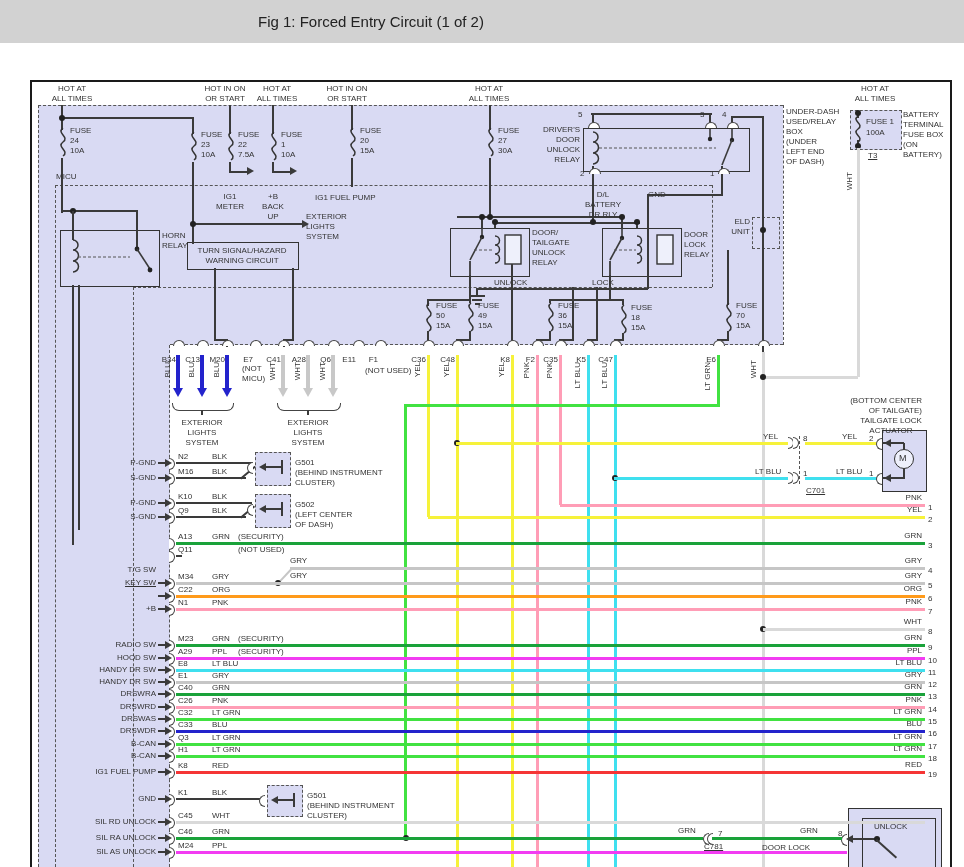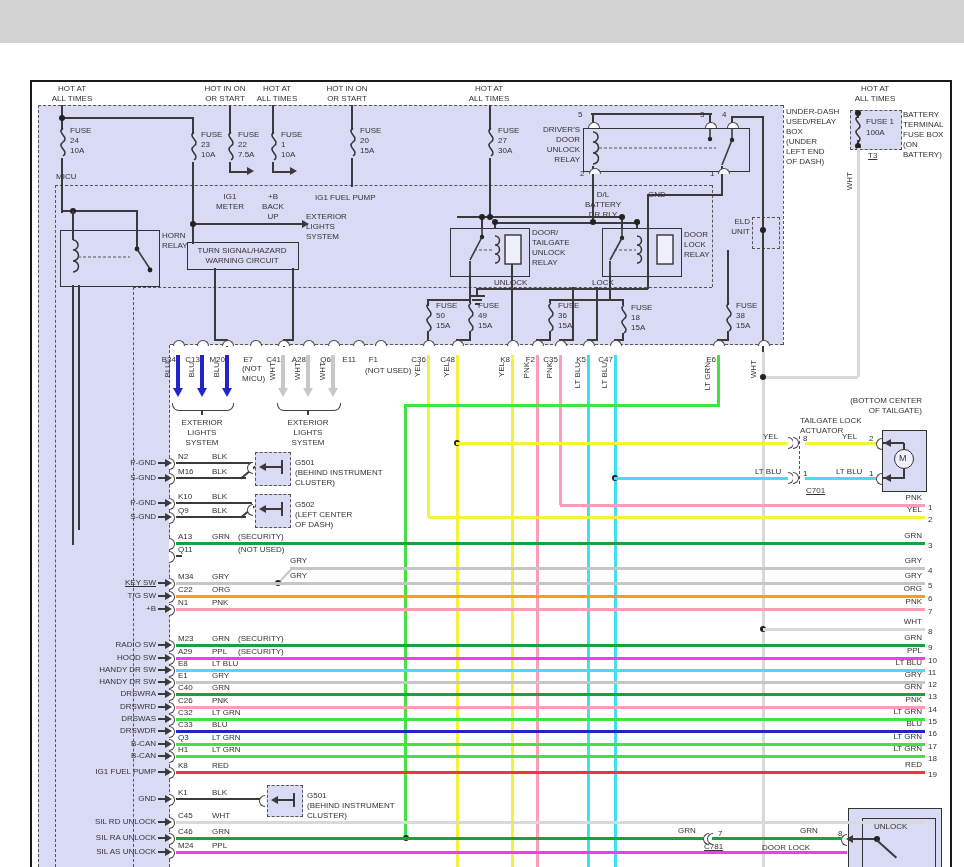--- a/index.html
+++ b/index.html
@@ -15,20 +15,21 @@
   .box{position:absolute;border:1.5px solid #333;}
   .dbox{position:absolute;border:1.2px dashed #555;}
   .brace{position:absolute;height:7px;border:1.2px solid #444;border-top:none;border-radius:0 0 7px 7px;}
   svg{position:absolute;overflow:visible;}
 </style>
 </head>
 <body>
 
 <div id="stage">
   <div class="abs" id="titlebar" style="left: 0px; top: 0px; width: 964px; height: 43px; background: rgb(210, 210, 210);"></div>
+  <div class="abs" style="left:258px;top:13px;font-size:15px;color:#222;">Fig 1: Forced Entry Circuit (1 of 2)</div>
   <div class="abs" style="left:30px;top:80px;width:918px;height:810px;border:2px solid #1a1a1a;"></div>
   <div id="dg" class="abs" style="left:0;top:0;width:964px;height:867px;">
       <div class="abs" style="left: 38px; top: 105px; width: 745px; height: 240px; background: rgb(217, 218, 243);"></div>
       <div class="abs" style="left: 38px; top: 345px; width: 132px; height: 522px; background: rgb(217, 218, 243);"></div>
       <div class="w" style="left: 38px; top: 105px; width: 745px; height: 0px; border-top: 1.2px dashed rgb(85, 85, 85);"></div>
       <div class="w" style="left: 38px; top: 105px; width: 0px; height: 762px; border-left: 1.2px dashed rgb(85, 85, 85);"></div>
       <div class="w" style="left: 783px; top: 105px; width: 0px; height: 240px; border-left: 1.2px dashed rgb(85, 85, 85);"></div>
       <div class="w" style="left: 55px; top: 185px; width: 657px; height: 0px; border-top: 1.2px dashed rgb(85, 85, 85);"></div>
       <div class="w" style="left: 712px; top: 185px; width: 0px; height: 102px; border-left: 1.2px dashed rgb(85, 85, 85);"></div>
       <div class="w" style="left: 133px; top: 287px; width: 579px; height: 0px; border-top: 1.2px dashed rgb(85, 85, 85);"></div>
@@ -290,21 +291,21 @@
       <div class="t" style="left: 178px; top: 545px;">Q11</div>
       <div class="t" style="left: 238px; top: 545px;">(NOT USED)</div>
       <div class="bmpR" style="left: 169px; top: 578px;"></div>
       <div class="t" style="left: 40px; top: 578px; width: 116px; text-align: right; text-decoration: underline;">KEY SW</div>
       <div class="w" style="left: 158px; top: 582px; width: 8px; height: 1.5px; background: rgb(58, 58, 58);"></div>
       <div class="tri" style="left: 165px; top: 579px; border-left: 7px solid rgb(58, 58, 58); border-top: 4px solid transparent; border-bottom: 4px solid transparent;"></div>
       <div class="w" style="left: 176px; top: 582px; width: 749px; height: 3px; background: rgb(198, 198, 198);"></div>
       <div class="t" style="left: 178px; top: 572px;">M34</div>
       <div class="t" style="left: 212px; top: 572px;">GRY</div>
       <div class="bmpR" style="left: 169px; top: 591px;"></div>
-      <div class="t" style="left: 40px; top: 591px; width: 116px; text-align: right;">T/G SW</div>
+      <div class="t" style="left: 40px; top: 565px; width: 116px; text-align: right;">T/G SW</div>
       <div class="w" style="left: 158px; top: 595px; width: 8px; height: 1.5px; background: rgb(58, 58, 58);"></div>
       <div class="tri" style="left: 165px; top: 592px; border-left: 7px solid rgb(58, 58, 58); border-top: 4px solid transparent; border-bottom: 4px solid transparent;"></div>
       <div class="w" style="left: 176px; top: 595px; width: 749px; height: 3px; background: rgb(255, 154, 26);"></div>
       <div class="t" style="left: 178px; top: 585px;">C22</div>
       <div class="t" style="left: 212px; top: 585px;">ORG</div>
       <div class="bmpR" style="left: 169px; top: 604px;"></div>
       <div class="t" style="left: 40px; top: 604px; width: 116px; text-align: right;">+B</div>
       <div class="w" style="left: 158px; top: 608px; width: 8px; height: 1.5px; background: rgb(58, 58, 58);"></div>
       <div class="tri" style="left: 165px; top: 605px; border-left: 7px solid rgb(58, 58, 58); border-top: 4px solid transparent; border-bottom: 4px solid transparent;"></div>
       <div class="w" style="left: 176px; top: 608px; width: 749px; height: 3px; background: rgb(255, 157, 182);"></div>
@@ -516,21 +517,21 @@
       <svg width="10" height="28" style="left: 619px; top: 305px;">
         <path d="M5,0 C-2,5 12,9 5,14 C-2,19 12,23 5,28" fill="none" stroke="#333" stroke-width="1.5"></path>
       </svg>
       <div class="t" style="left: 631px; top: 303px;">FUSE</div>
       <div class="t" style="left: 631px; top: 313px;">18</div>
       <div class="t" style="left: 631px; top: 323px;">15A</div>
       <svg width="10" height="28" style="left: 724px; top: 303px;">
         <path d="M5,0 C-2,5 12,9 5,14 C-2,19 12,23 5,28" fill="none" stroke="#333" stroke-width="1.5"></path>
       </svg>
       <div class="t" style="left: 736px; top: 301px;">FUSE</div>
-      <div class="t" style="left: 736px; top: 311px;">38</div>
+      <div class="t" style="left: 736px; top: 311px;">70</div>
       <div class="t" style="left: 736px; top: 321px;">15A</div>
       <svg width="10" height="26" style="left: 853px; top: 116px;">
         <path d="M5,0 C-2,5 12,8 5,13 C-2,18 12,21 5,26" fill="none" stroke="#333" stroke-width="1.5"></path>
       </svg>
       <div class="t" style="left: 866px; top: 117px;">FUSE 1</div>
       <div class="t" style="left: 866px; top: 128px;">100A</div>
       <div class="t" style="left: 868px; top: 151px; text-decoration: underline;">T3</div>
       <div class="t" style="left: 903px; top: 110px;">BATTERY
 TERMINAL
 FUSE BOX
@@ -645,21 +646,21 @@
 OF DASH)</div>
       <div class="tri" style="left: 271px; top: 796px; border-right: 7px solid rgb(58, 58, 58); border-top: 4px solid transparent; border-bottom: 4px solid transparent;"></div>
       <div class="w" style="left: 277px; top: 799px; width: 16px; height: 2px; background: rgb(58, 58, 58);"></div>
       <div class="w" style="left: 293px; top: 793px; width: 2px; height: 14px; background: rgb(58, 58, 58);"></div>
       <div class="bmpL" style="left: 259px; top: 795px;"></div>
       <div class="t" style="left: 307px; top: 791px;">G501</div>
       <div class="t" style="left: 307px; top: 801px;">(BEHIND INSTRUMENT
 CLUSTER)</div>
       <div class="t" style="left: 800px; top: 396px; width: 122px; text-align: right;">(BOTTOM CENTER
 OF TAILGATE)</div>
-      <div class="t" style="left: 800px; top: 416px; width: 122px; text-align: left;">TAILGATE LOCK
+      <div class="t" style="left: 830px; top: 416px; width: 122px; text-align: center;">TAILGATE LOCK
 ACTUATOR</div>
       <div class="w" style="left: 799px; top: 436px; width: 0px; height: 48px; border-left: 1.2px dashed rgb(85, 85, 85);"></div>
       <div class="bmpR" style="left: 788px; top: 437px;"></div>
       <div class="bmpR" style="left: 793px; top: 437px;"></div>
       <div class="bmpR" style="left: 788px; top: 472px;"></div>
       <div class="bmpR" style="left: 793px; top: 472px;"></div>
       <div class="bmpL" style="left: 876px; top: 438px;"></div>
       <div class="bmpL" style="left: 876px; top: 473px;"></div>
       <div class="t" style="left: 763px; top: 432px;">YEL</div>
       <div class="t" style="left: 803px; top: 434px;">8</div>

